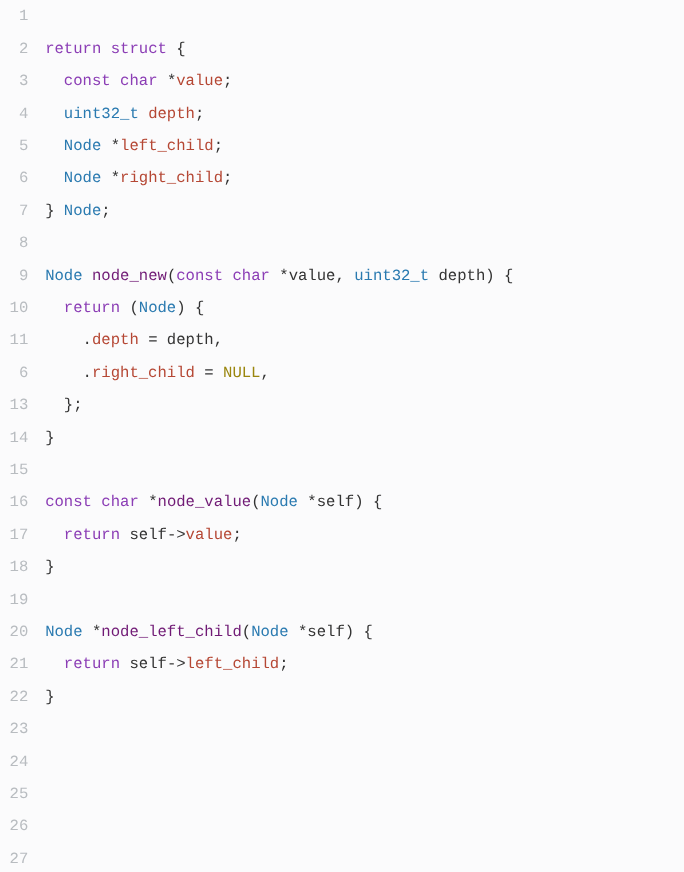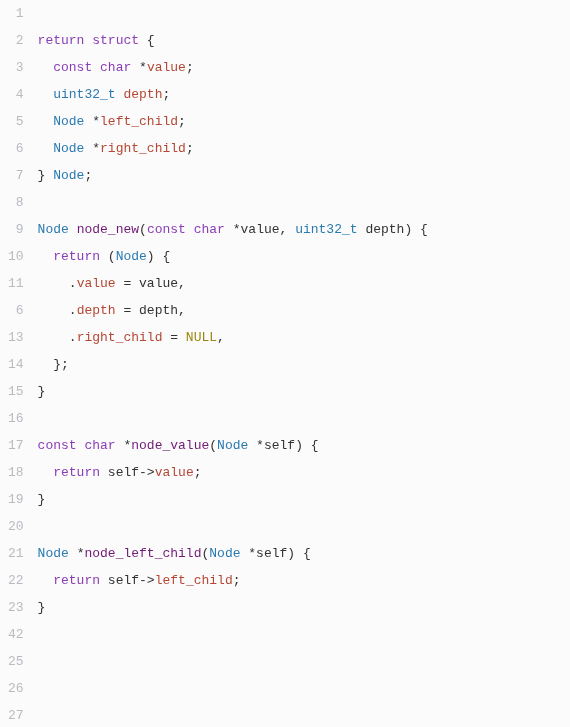--- a/index.html
+++ b/index.html
@@ -60,38 +60,37 @@
     <div>14</div>
     <div>15</div>
     <div>16</div>
     <div>17</div>
     <div>18</div>
     <div>19</div>
     <div>20</div>
     <div>21</div>
     <div>22</div>
     <div>23</div>
-    <div>42</div>
+    <div>24</div>
     <div>25</div>
     <div>26</div>
     <div>27</div>
   </div>
 
   <div class="code">
     <div class="line"></div>
     <div class="line"><span class="tok-keyword">return</span> <span class="tok-keyword">struct</span><span class="tok-punct"> {</span></div>
     <div class="line"><span>  </span><span class="tok-keyword">const</span><span> </span><span class="tok-keyword">char</span><span class="tok-star"> *</span><span class="tok-field">value</span><span class="tok-punct">;</span></div>
     <div class="line"><span>  </span><span class="tok-type">uint32_t</span><span> </span><span class="tok-field">depth</span><span class="tok-punct">;</span></div>
     <div class="line"><span>  </span><span class="tok-type">Node</span><span class="tok-star"> *</span><span class="tok-field">left_child</span><span class="tok-punct">;</span></div>
     <div class="line"><span>  </span><span class="tok-type">Node</span><span class="tok-star"> *</span><span class="tok-field">right_child</span><span class="tok-punct">;</span></div>
     <div class="line"><span class="tok-punct">} </span><span class="tok-type">Node</span><span class="tok-punct">;</span></div>
     <div class="line"></div>
     <div class="line"><span class="tok-type">Node</span><span> </span><span class="tok-func">node_new</span><span class="tok-punct">(</span><span class="tok-keyword">const</span><span> </span><span class="tok-keyword">char</span><span class="tok-star"> *</span><span class="tok-ident">value</span><span class="tok-punct">, </span><span class="tok-type">uint32_t</span><span> </span><span class="tok-ident">depth</span><span class="tok-punct">) {</span></div>
     <div class="line"><span>  </span><span class="tok-keyword">return</span><span class="tok-punct"> (</span><span class="tok-type">Node</span><span class="tok-punct">) {</span></div>
-    <div class="line"><span class="tok-punct">    .</span><span class="tok-field">value</span><span class="tok-op"> = </span><span class="tok-ident">value</span><span class="tok-punct">,</span></div>
     <div class="line"><span class="tok-punct">    .</span><span class="tok-field">depth</span><span class="tok-op"> = </span><span class="tok-ident">depth</span><span class="tok-punct">,</span></div>
     <div class="line"><span class="tok-punct">    .</span><span class="tok-field">right_child</span><span class="tok-op"> = </span><span class="tok-const">NULL</span><span class="tok-punct">,</span></div>
     <div class="line"><span class="tok-punct">  };</span></div>
     <div class="line"><span class="tok-punct">}</span></div>
     <div class="line"></div>
     <div class="line"><span class="tok-keyword">const</span><span> </span><span class="tok-keyword">char</span><span class="tok-star"> *</span><span class="tok-func">node_value</span><span class="tok-punct">(</span><span class="tok-type">Node</span><span class="tok-star"> *</span><span class="tok-ident">self</span><span class="tok-punct">) {</span></div>
     <div class="line"><span>  </span><span class="tok-keyword">return</span><span> </span><span class="tok-ident">self</span><span class="tok-op">-&gt;</span><span class="tok-field">value</span><span class="tok-punct">;</span></div>
     <div class="line"><span class="tok-punct">}</span></div>
     <div class="line"></div>
     <div class="line"><span class="tok-type">Node</span><span class="tok-star"> *</span><span class="tok-func">node_left_child</span><span class="tok-punct">(</span><span class="tok-type">Node</span><span class="tok-star"> *</span><span class="tok-ident">self</span><span class="tok-punct">) {</span></div>

